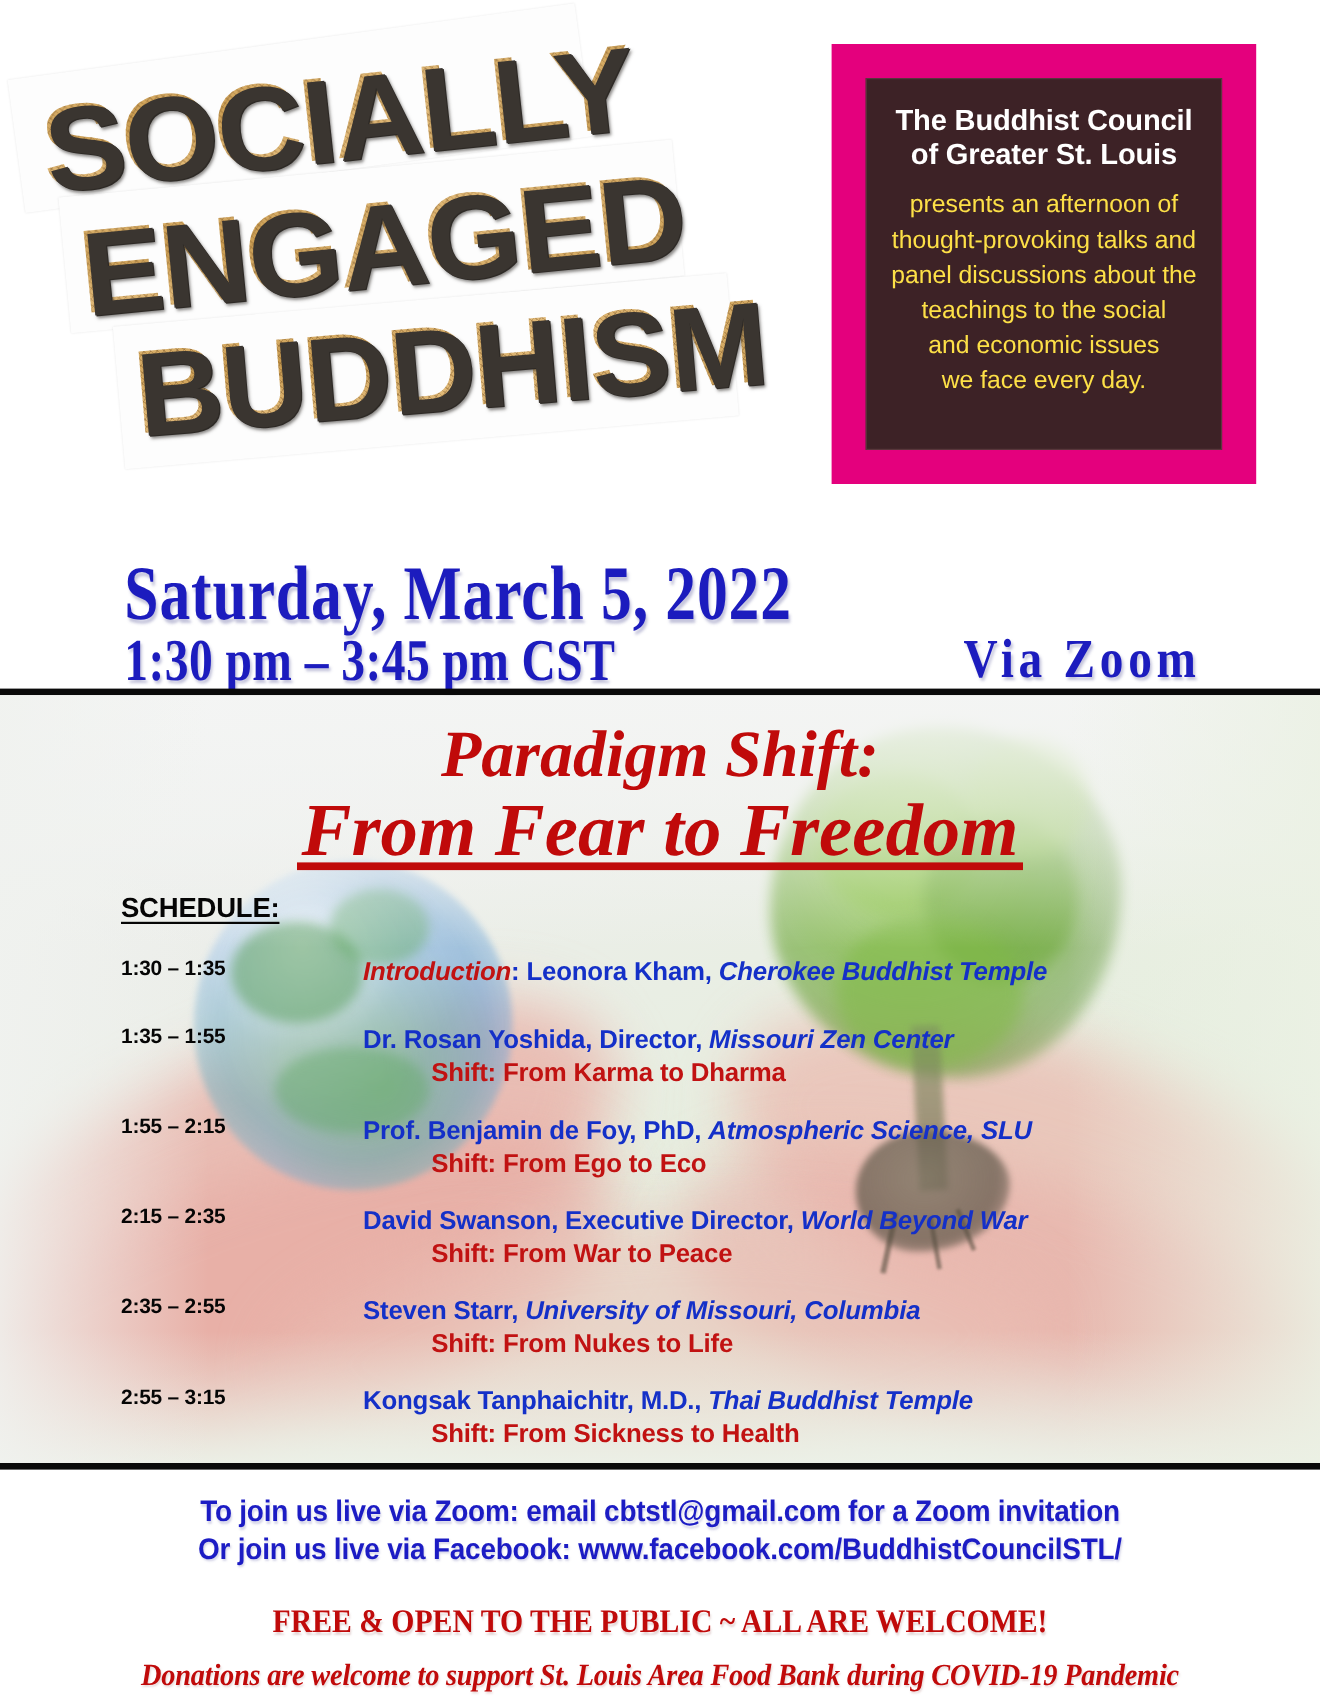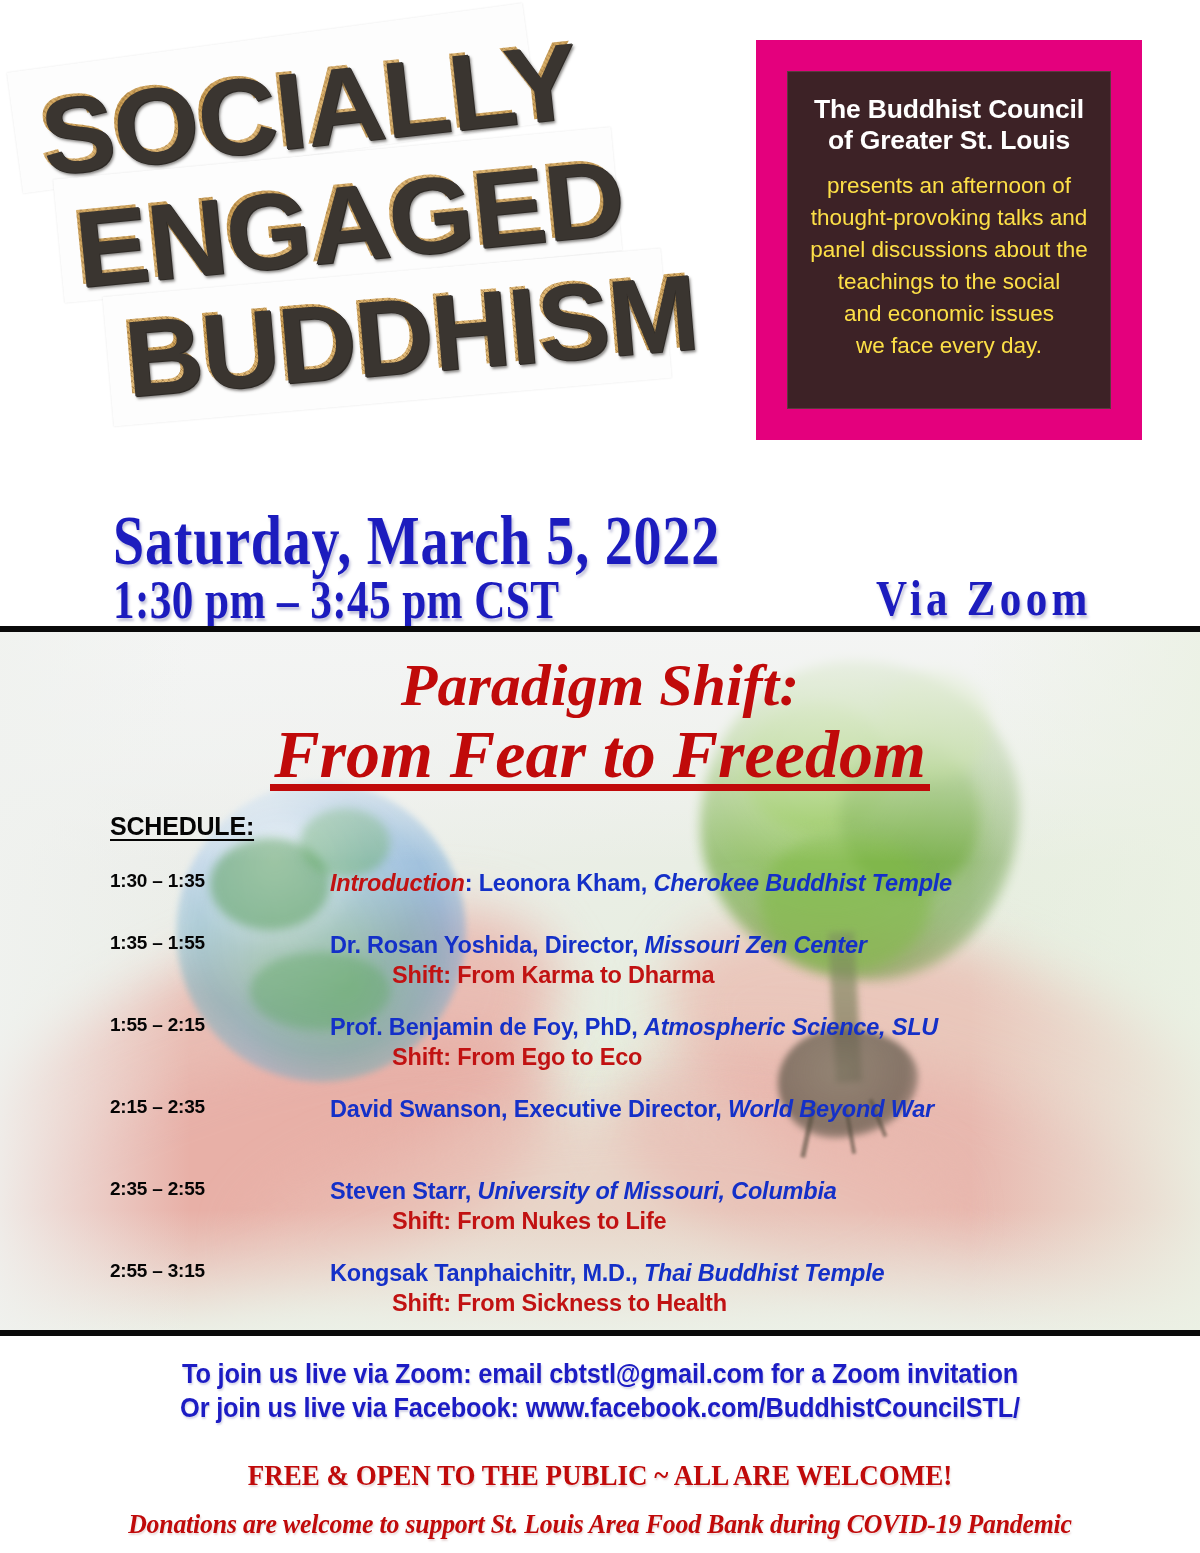--- a/index.html
+++ b/index.html
@@ -340,20 +340,21 @@
           <div class="stime">1:55 – 2:15</div>
           <div class="sbody">
             <div class="sline1"><span>Prof. Benjamin de Foy, PhD, </span><span class="it">Atmospheric Science, SLU</span></div>
             <div class="sline2">Shift: From Ego to Eco</div>
           </div>
         </div>
         <div class="srow" style="top: 464px;">
           <div class="stime">2:15 – 2:35</div>
           <div class="sbody">
             <div class="sline1"><span>David Swanson, Executive Director, </span><span class="it">World Beyond War</span></div>
+            <div class="sline2">Shift: From War to Peace</div>
           </div>
         </div>
         <div class="srow" style="top: 546px;">
           <div class="stime">2:35 – 2:55</div>
           <div class="sbody">
             <div class="sline1"><span>Steven Starr, </span><span class="it">University of Missouri, Columbia</span></div>
             <div class="sline2">Shift: From Nukes to Life</div>
           </div>
         </div>
         <div class="srow" style="top: 628px;">

